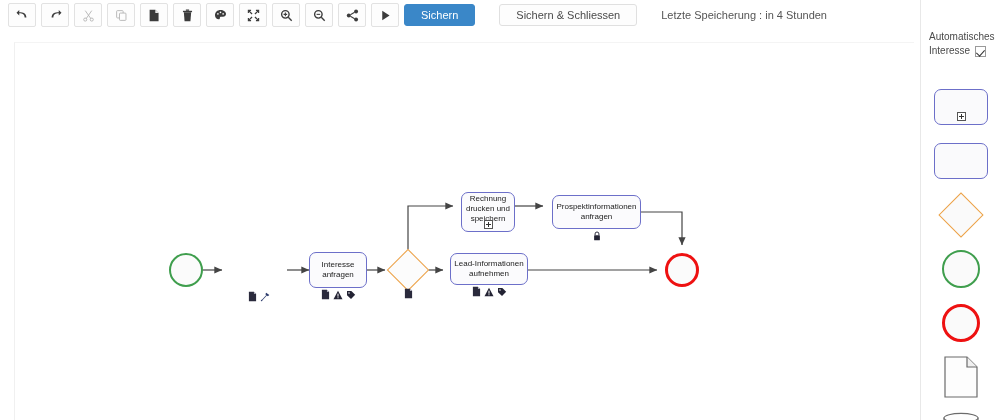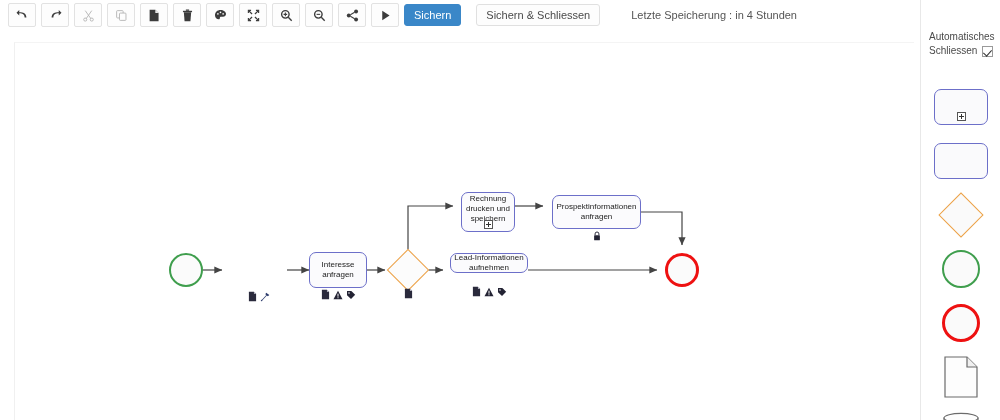--- a/index.html
+++ b/index.html
@@ -34,35 +34,35 @@
   .tbtn.dim svg { opacity: .38; }
 
   .txtbtn {
     height: 22px;
     border: 1px solid #e0e0e0;
     border-radius: 3px;
     background: #fdfdfd;
     color: #4a4a4a;
     font-size: 11px;
     line-height: 20px;
-    padding: 0 9px;
-    margin-right: 15px;
+    padding: 0 16px;
+    margin-right: 24px;
     cursor: pointer;
     white-space: nowrap;
     flex: none;
   }
   .txtbtn.primary {
     background: #3a87c8;
     border-color: #3a87c8;
     color: #ffffff;
   }
   #save-status {
     font-size: 11px;
     color: #555;
-    margin-left: 16px;
+    margin-left: 0;
     white-space: nowrap;
   }
 
   
   #canvas-wrap {
     position: absolute; left: 0; top: 30px;
     width: 920px; height: 390px;
     background: #ffffff;
     overflow: hidden;
   }
@@ -362,21 +362,21 @@
       <div class="node" style="left:552px;top:165px;width:89px;height:34px;">
         <span>Prospektinformationen anfragen</span>
       </div>
       <div class="markers" style="left:552px;top:200px;width:89px;height:11px;">
         <svg width="8" height="10" viewBox="0 0 10 12">
             <path d="M2.6 5 V3.4 A2.4 2.4 0 0 1 7.4 3.4 V5" fill="none" stroke="#232334" stroke-width="1.2"></path>
             <rect x="1.4" y="5" width="7.2" height="6.4" rx="0.8" fill="#232334"></rect>
           </svg>
       </div>
 
-      <div class="node" style="left:450px;top:223px;width:78px;height:20px;">
+      <div class="node" style="left:450px;top:223px;width:78px;height:32px;">
         <span>Lead-Informationen aufnehmen</span>
       </div>
       <div class="markers" style="left:450px;top:256px;width:78px;height:11px;">
         <svg width="9" height="11" viewBox="0 0 10 12">
             <path d="M1 0.6 H6.6 L9 3 V11.4 H1 Z" fill="#2a2a3c"></path>
             <path d="M6.6 0.6 V3 H9 Z" fill="#d8d8e4"></path>
           </svg>
         <svg width="10" height="10" viewBox="0 0 12 12">
             <path d="M6 0.8 L11.4 11 H0.6 Z" fill="#232334"></path>
             <rect x="5.4" y="4.4" width="1.2" height="3.6" fill="#fff"></rect>
@@ -391,21 +391,21 @@
       <div class="evt end" style="left:665px;top:223px;width:34px;height:34px;"></div>
 
     </div>
   </div>
 
   <div id="right-panel">
 
     <div id="auto-align">
       <div>Automatisches</div>
       <div class="row2">
-        <span>Schliessen</span>
+        <span>Interesse</span>
         <span class="cbox"></span>
       </div>
     </div>
 
     <div id="palette">
 
       <div class="pitem">
         <div class="p-rect">
           <span class="subplus" style="position:relative;"></span>
         </div>

